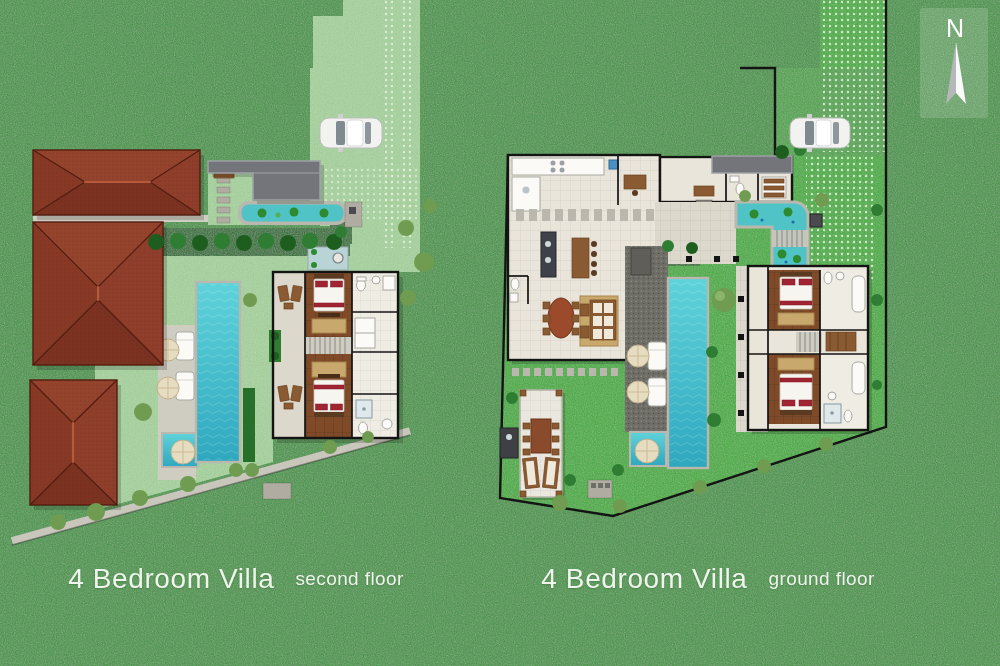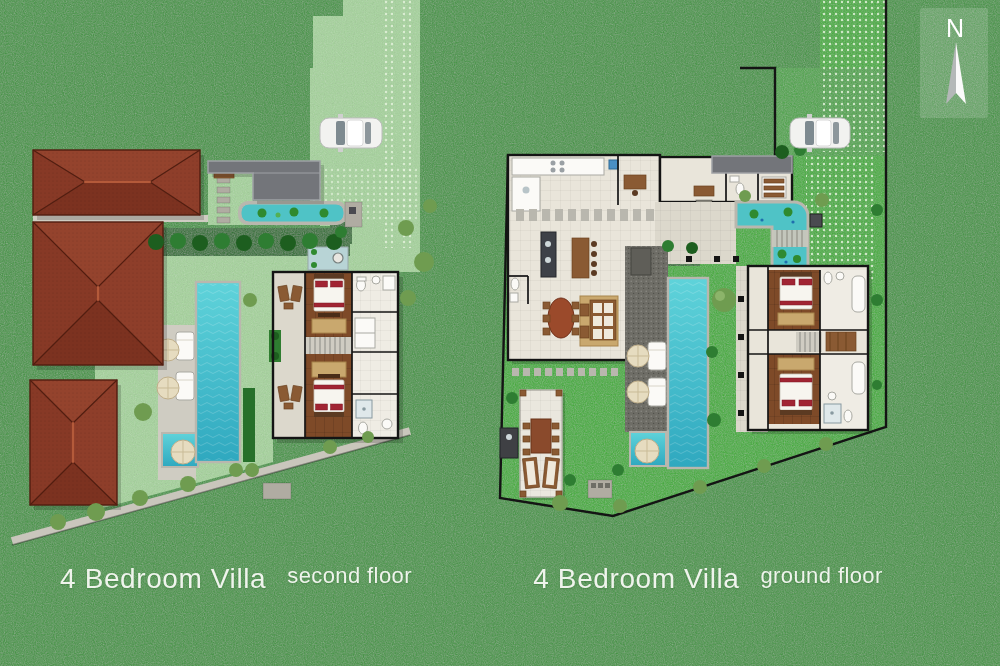--- a/index.html
+++ b/index.html
@@ -1,23 +1,23 @@
 <!DOCTYPE html>
 <html style="--grass: #419540; --lawn: #3cad33; --pale: #a5d49b; --front_lawn: #4aa545; --path: #cfccc2; --floor: #e9e5da; --tile: #efece4; --terrace: #dcd8cc; --wall: #141414; --hedge: #26702a; --gravel: #6e6d66; --pond: #4fc3c6; --coping: #b9b7ae; --bed_red: #a12433; --umbrella: #e6dcc0; --label: #f4f7f1;"><head>
 <meta charset="utf-8">
 <style>
   html,body{margin:0;padding:0;background:#1c1c1c}
   .stage{position:relative;width:1000px;height:666px;overflow:hidden;
          font-family:"Liberation Sans",sans-serif;background:var(--grass,#419540)}
   .stage svg{position:absolute;left:0;top:0}
   .caption{position:absolute;top:563px;transform:translateX(-50%);
-           display:flex;align-items:flex-start;gap:21px;color:var(--label,#f4f7f1);
+           display:flex;align-items:center;gap:21px;color:var(--label,#f4f7f1);
            white-space:nowrap;text-shadow:0 1px 2px rgba(0,60,0,.25)}
   .caption .t{font-size:28px;letter-spacing:.6px;opacity:.97}
-  .caption .s{font-size:22px;letter-spacing:.4px;opacity:.97}
+  .caption .s{font-size:19px;letter-spacing:.4px;opacity:.97}
   .grass{fill:var(--grass)} .lawn{fill:var(--lawn)} .pale{fill:var(--pale)}
   .front{fill:var(--front_lawn)} .pathf{fill:var(--path)}
   .floor{fill:var(--floor)} .tilef{fill:var(--tile)} .terrf{fill:var(--terrace)}
   .hedge{fill:var(--hedge)} .gravelf{fill:var(--gravel)}
   .poolf{fill:url(#poolg);stroke:var(--coping);stroke-width:2.4}
   .pondf{fill:var(--pond);stroke:var(--coping);stroke-width:3}
   .wall{stroke:var(--wall);stroke-width:2.4;fill:none}
   .wthin{stroke:var(--wall);stroke-width:1.7}
   .white{fill:#f7f5ef;stroke:#c6c2b8;stroke-width:.8}
   .red{fill:var(--bed_red);stroke:#7c1824;stroke-width:.5}

